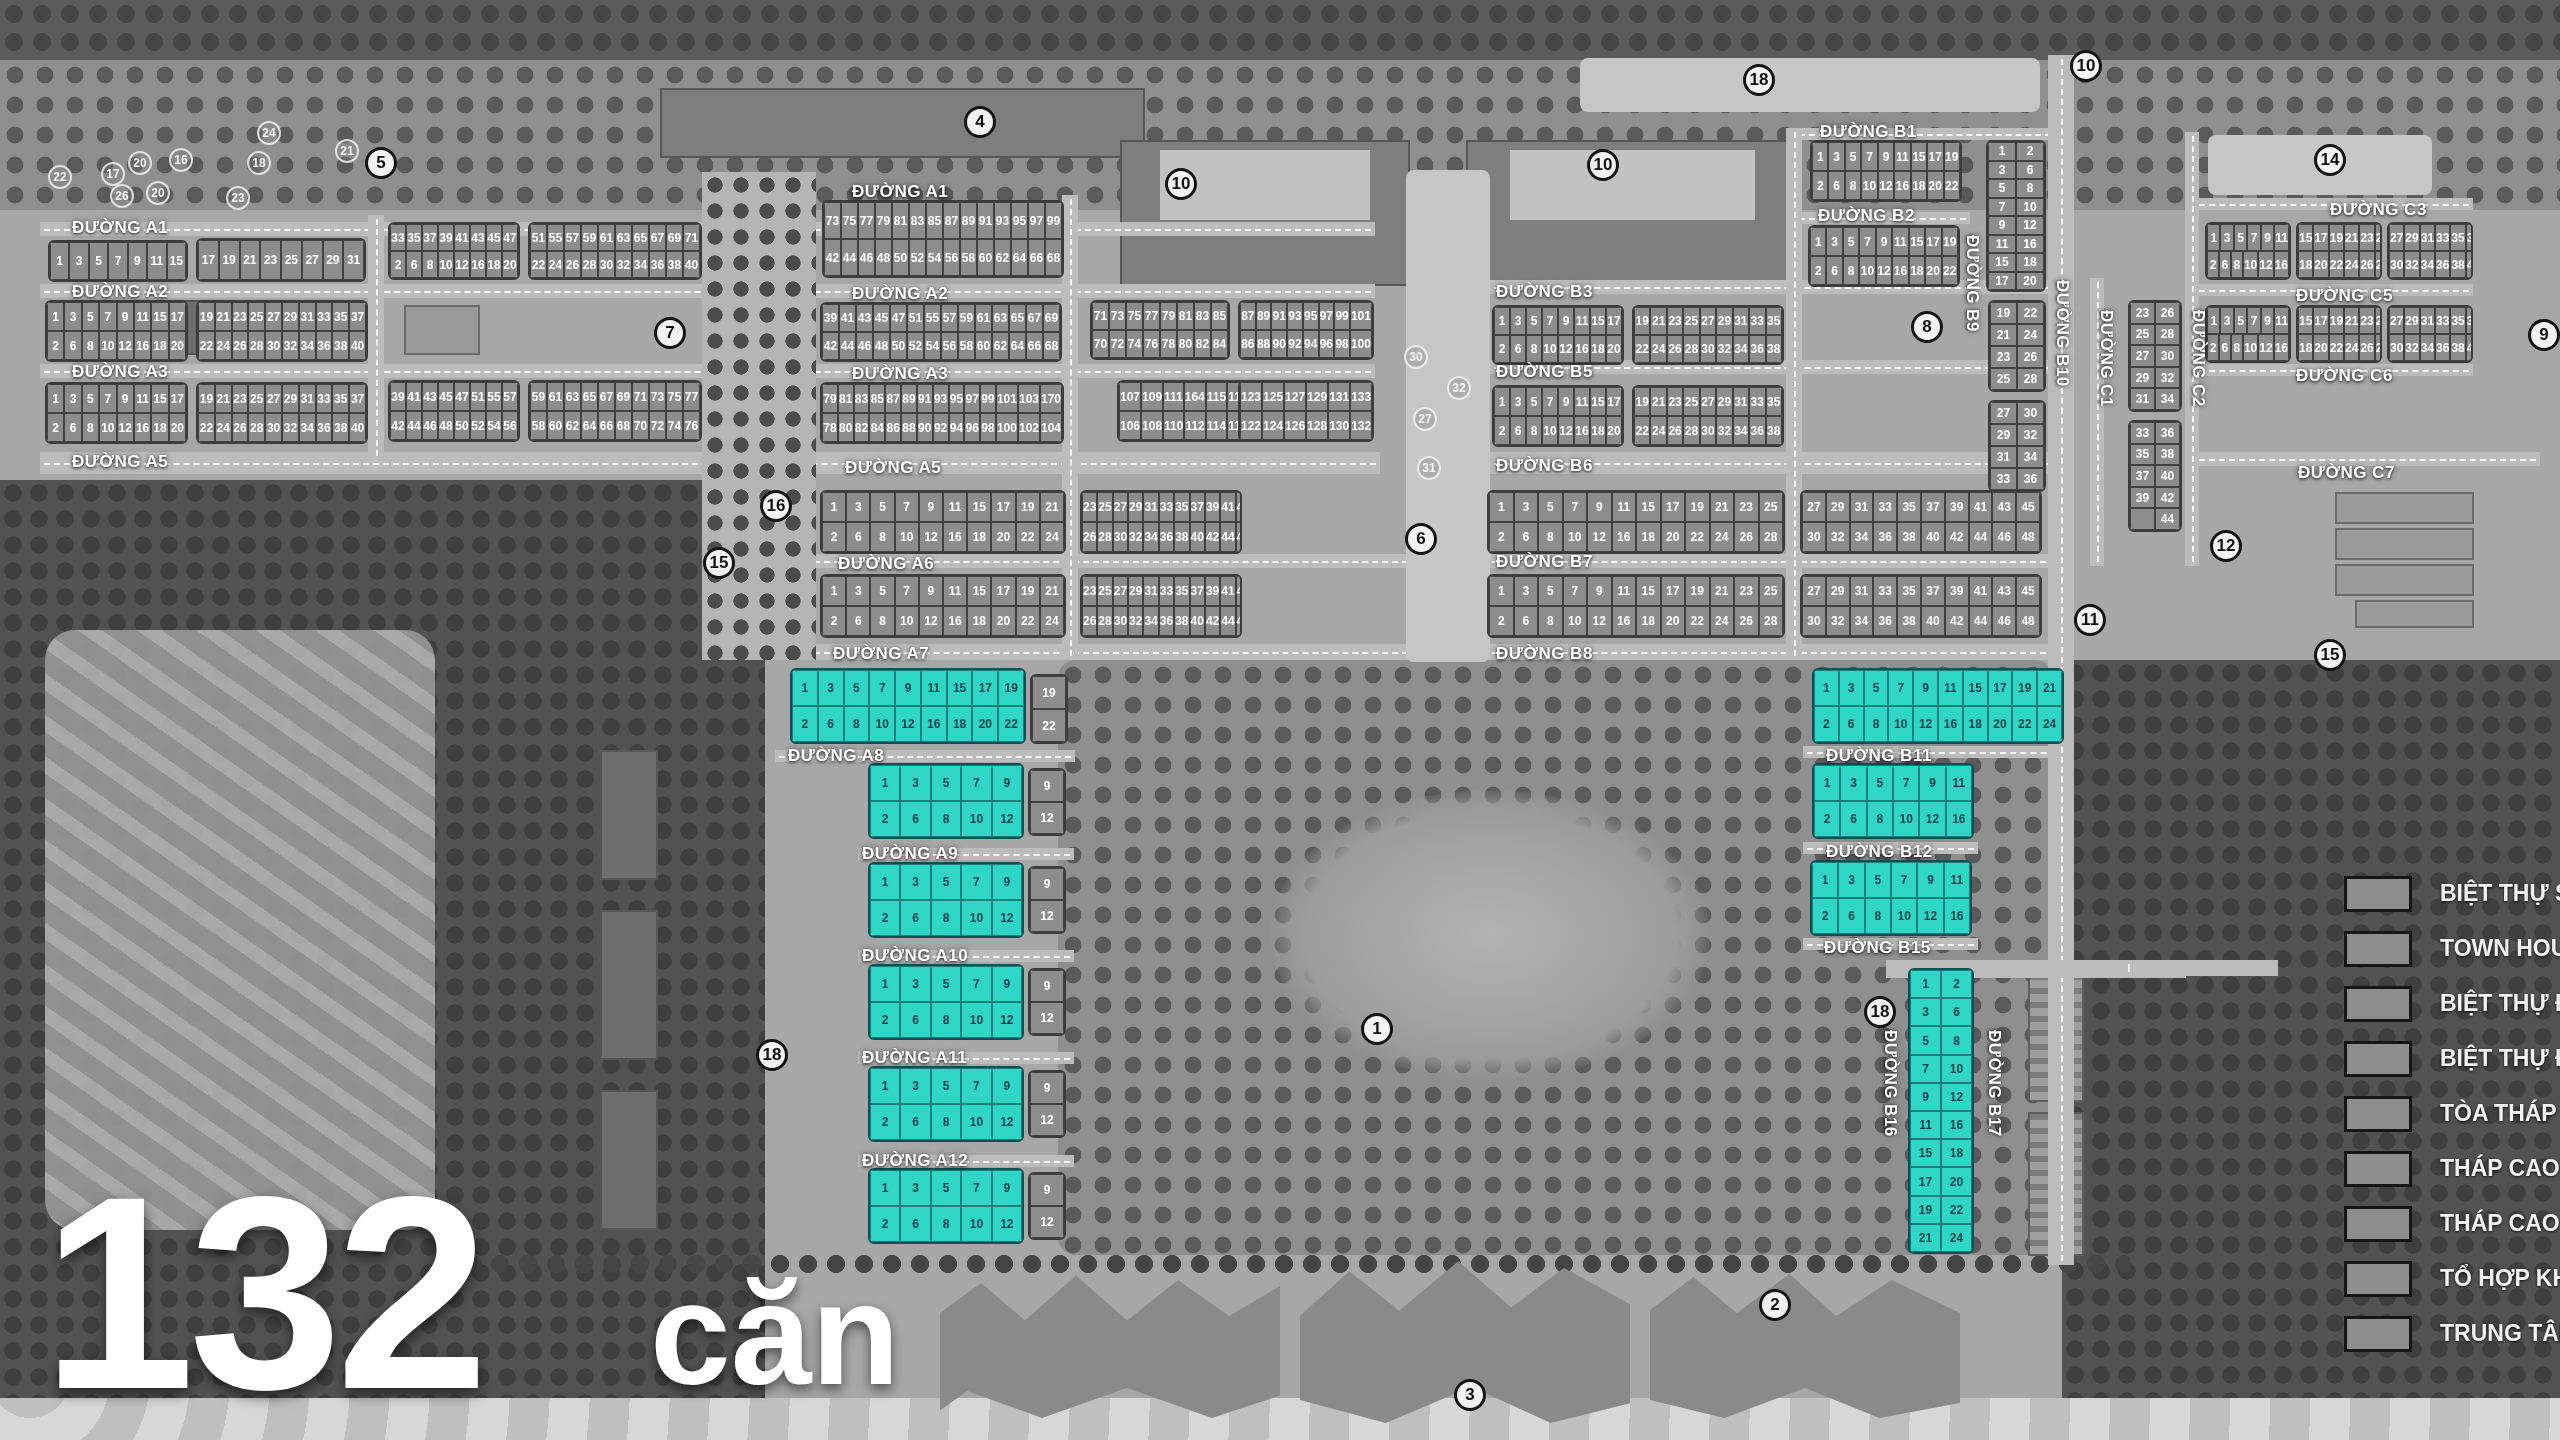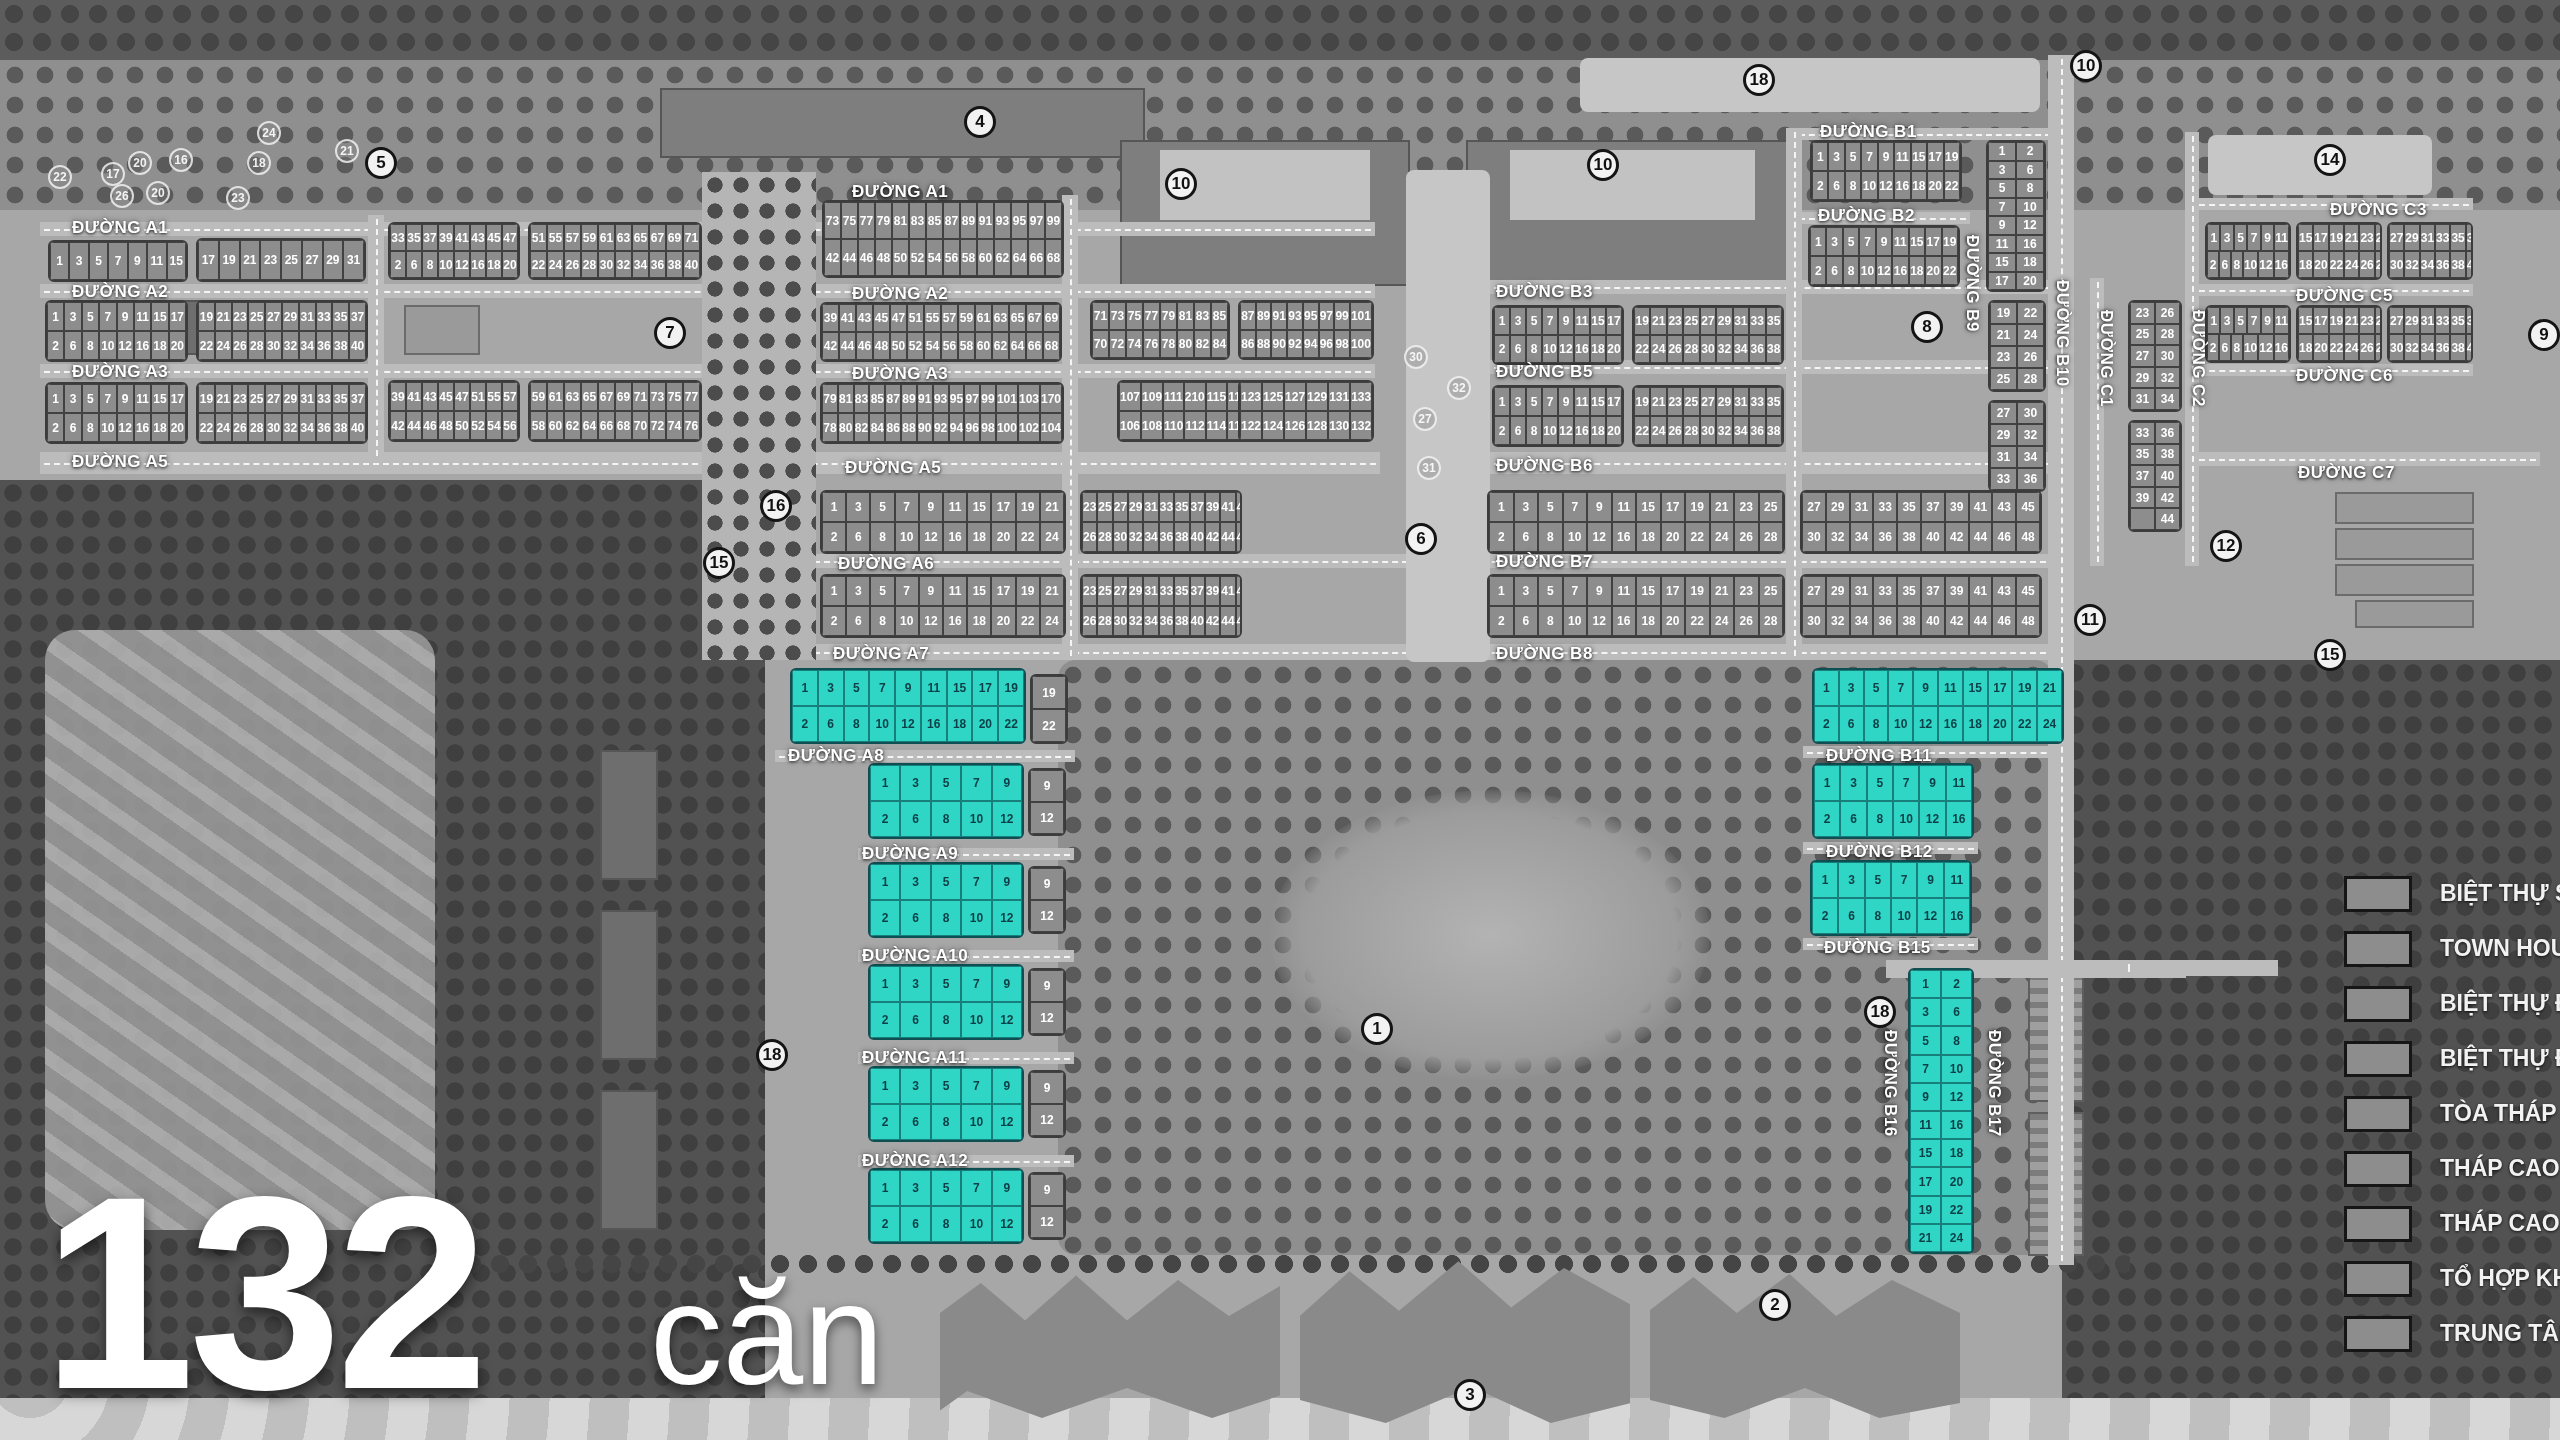--- a/index.html
+++ b/index.html
@@ -44,21 +44,21 @@
   .field{background:#6f6f6f;border:3px solid #cfcfcf;}
   .field::before{content:"";position:absolute;inset:8px;border:2px solid #cfcfcf;}
   
   #legend{position:absolute;left:2344px;top:866px;width:300px;}
   .lg-item{display:flex;align-items:center;height:55px;}
   .lg-swatch{width:62px;height:30px;border:3px solid #161616;margin-right:28px;flex:none;}
   .lg-label{color:#f2f2f2;font-weight:bold;font-size:23px;white-space:nowrap;text-shadow:0 1px 3px rgba(0,0,0,.8);}
   
   #banner-count{position:absolute;left:42px;top:1155px;font-size:275px;font-weight:bold;color:#fff;
       letter-spacing:-6px;line-height:1;text-shadow:0 6px 14px rgba(0,0,0,.55);}
-  #banner-unit{position:absolute;left:650px;top:1262px;font-size:145px;font-weight:normal;color:#fff;
+  #banner-unit{position:absolute;left:650px;top:1262px;font-size:145px;font-weight:bold;color:#fff;
       line-height:1;text-shadow:0 5px 12px rgba(0,0,0,.55);}
   .sand{background:#d2d2d2;background-image:repeating-radial-gradient(circle at 30px -20px,#bfbfbf 0 40px,#d7d7d7 40px 80px);}
 </style>
 </head>
 <body>
 
 <div id="map">
 
   <div class="abs trees" style="left:0;top:0;width:2560px;height:70px;"></div>
   <div class="abs trees-light" style="left:0;top:60px;width:2560px;height:150px;"></div>
@@ -636,21 +636,21 @@
         <div class="cell">96</div>
         <div class="cell">98</div>
         <div class="cell">100</div>
       </div>
     </div>
     <div class="abs block gray" style="left: 1090px; top: 380px; width: 140px; height: 62px; margin-left: 27px;">
       <div class="row">
         <div class="cell">107</div>
         <div class="cell">109</div>
         <div class="cell">111</div>
-        <div class="cell">210</div>
+        <div class="cell">164</div>
         <div class="cell">115</div>
         <div class="cell">117</div>
         <div class="cell">119</div>
       </div>
       <div class="row">
         <div class="cell">106</div>
         <div class="cell">108</div>
         <div class="cell">110</div>
         <div class="cell">112</div>
         <div class="cell">114</div>

